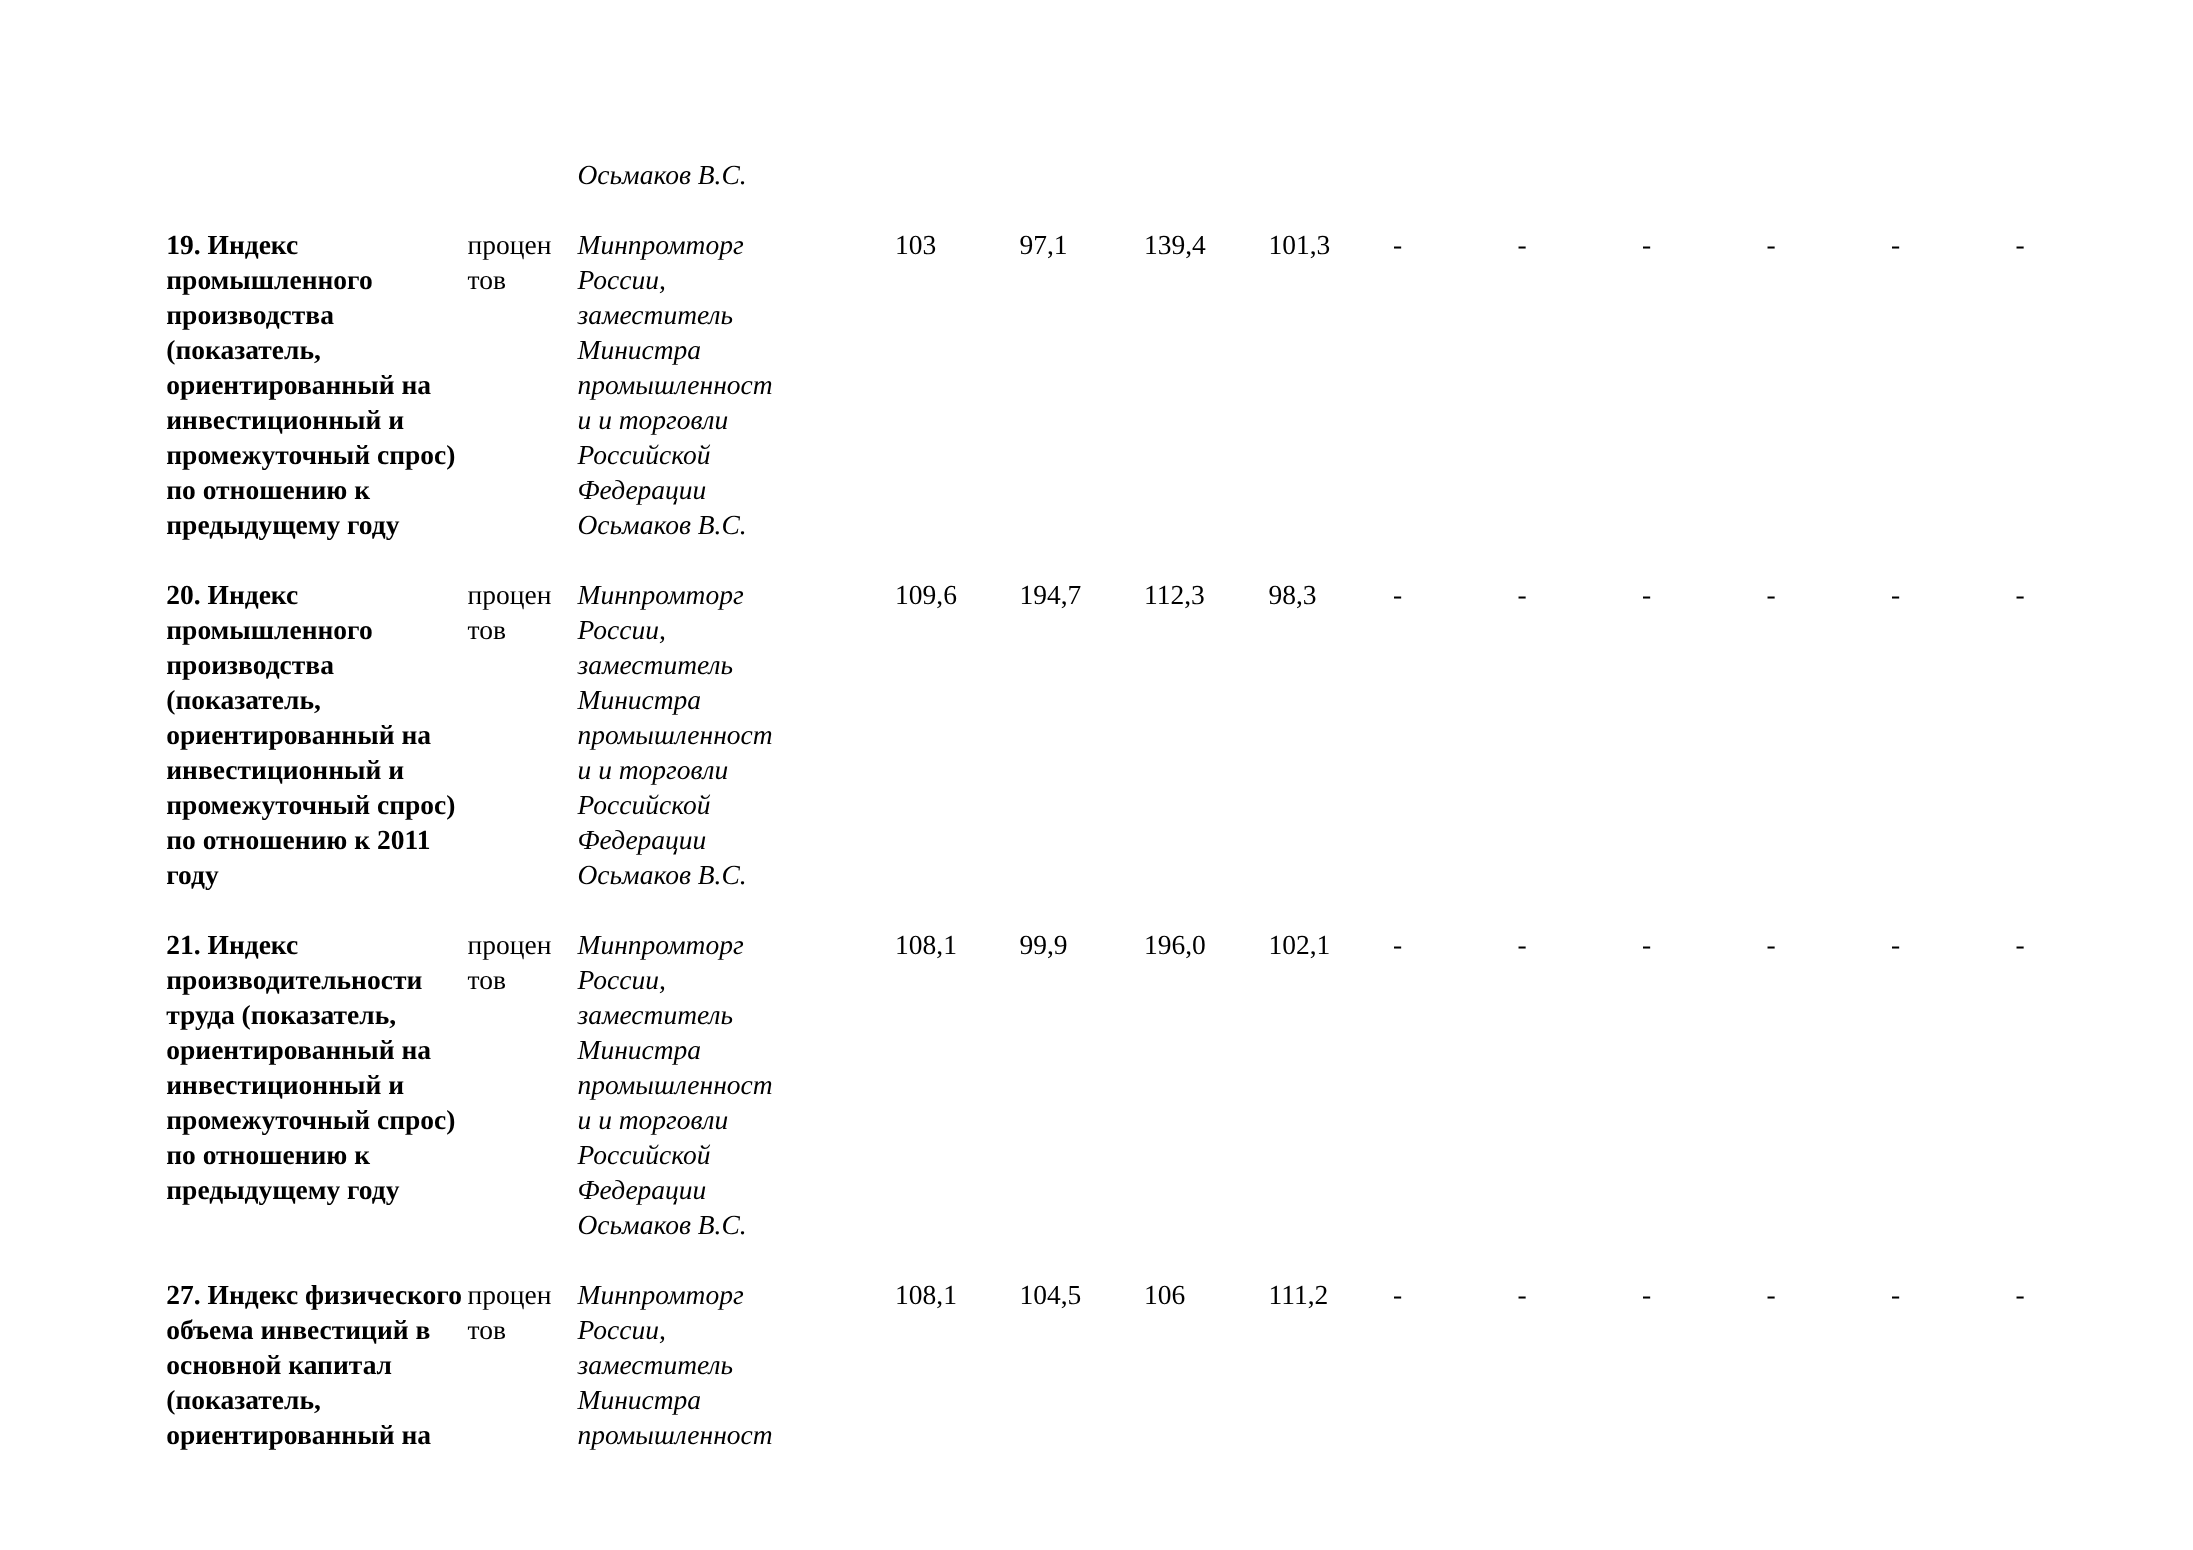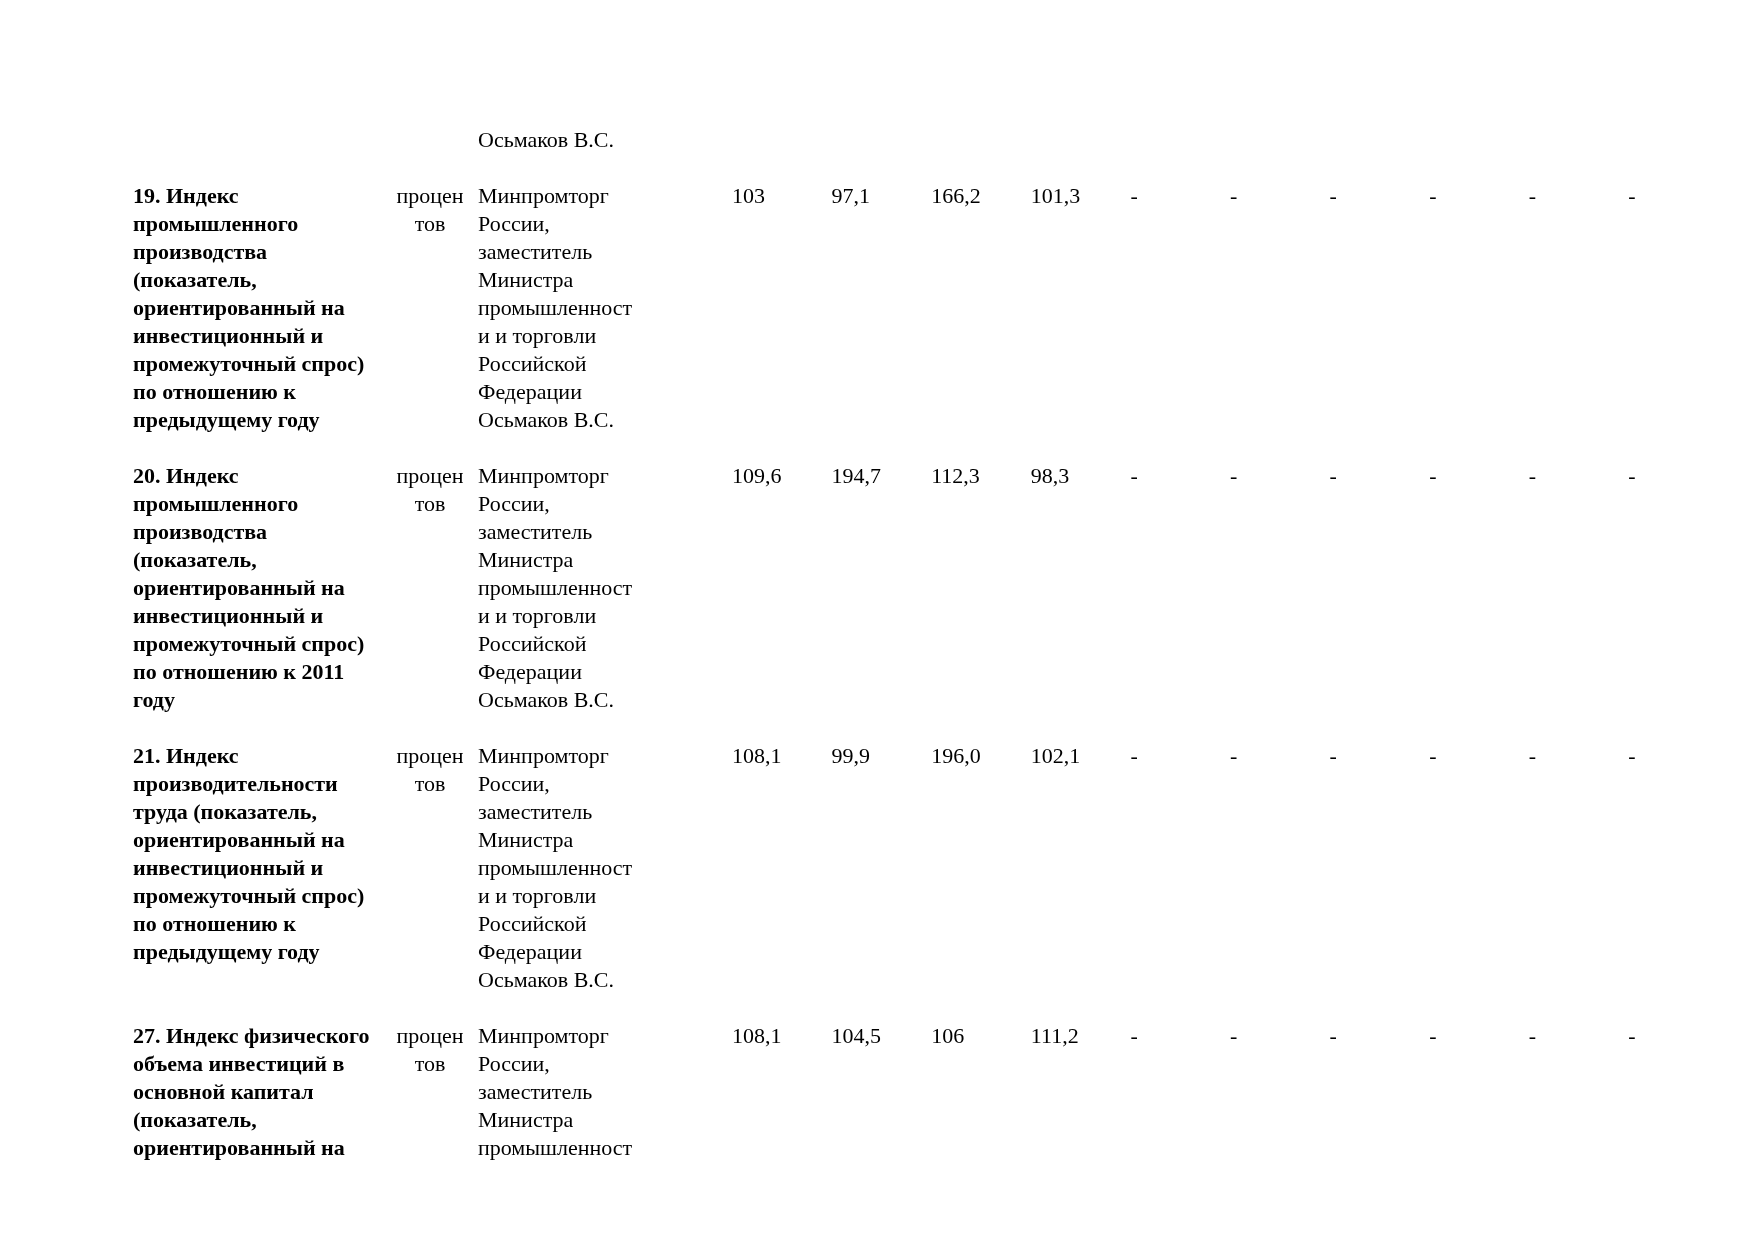--- a/index.html
+++ b/index.html
@@ -26,29 +26,29 @@
     align-items: flex-start;
     margin-bottom: 28px;
   }
   .col-label {
     margin-left: 133px;
     width: 240px;
     white-space: pre-line;
     font-weight: bold;
   }
   .col-unit {
-    margin-left: 17px;
+    margin-left: 1px;
     width: 80px;
-    text-align: center;
     white-space: pre-line;
   }
   .col-exec {
     margin-left: 8px;
     width: 162px;
     white-space: pre-line;
+    font-style: italic;
   }
   .col-values {
     display: flex;
     margin-left: 92px;
   }
   .val {
     width: 99.6px;
     text-align: left;
     white-space: nowrap;
   }
@@ -81,21 +81,21 @@
 заместитель
 Министра
 промышленност
 и и торговли
 Российской
 Федерации
 Осьмаков В.С.</div>
     <div class="col-values">
       <div class="val">103</div>
       <div class="val">97,1</div>
-      <div class="val">166,2</div>
+      <div class="val">139,4</div>
       <div class="val">101,3</div>
       <div class="val">-</div>
       <div class="val">-</div>
       <div class="val">-</div>
       <div class="val">-</div>
       <div class="val">-</div>
       <div class="val">-</div>
     </div>
   </div>
 

